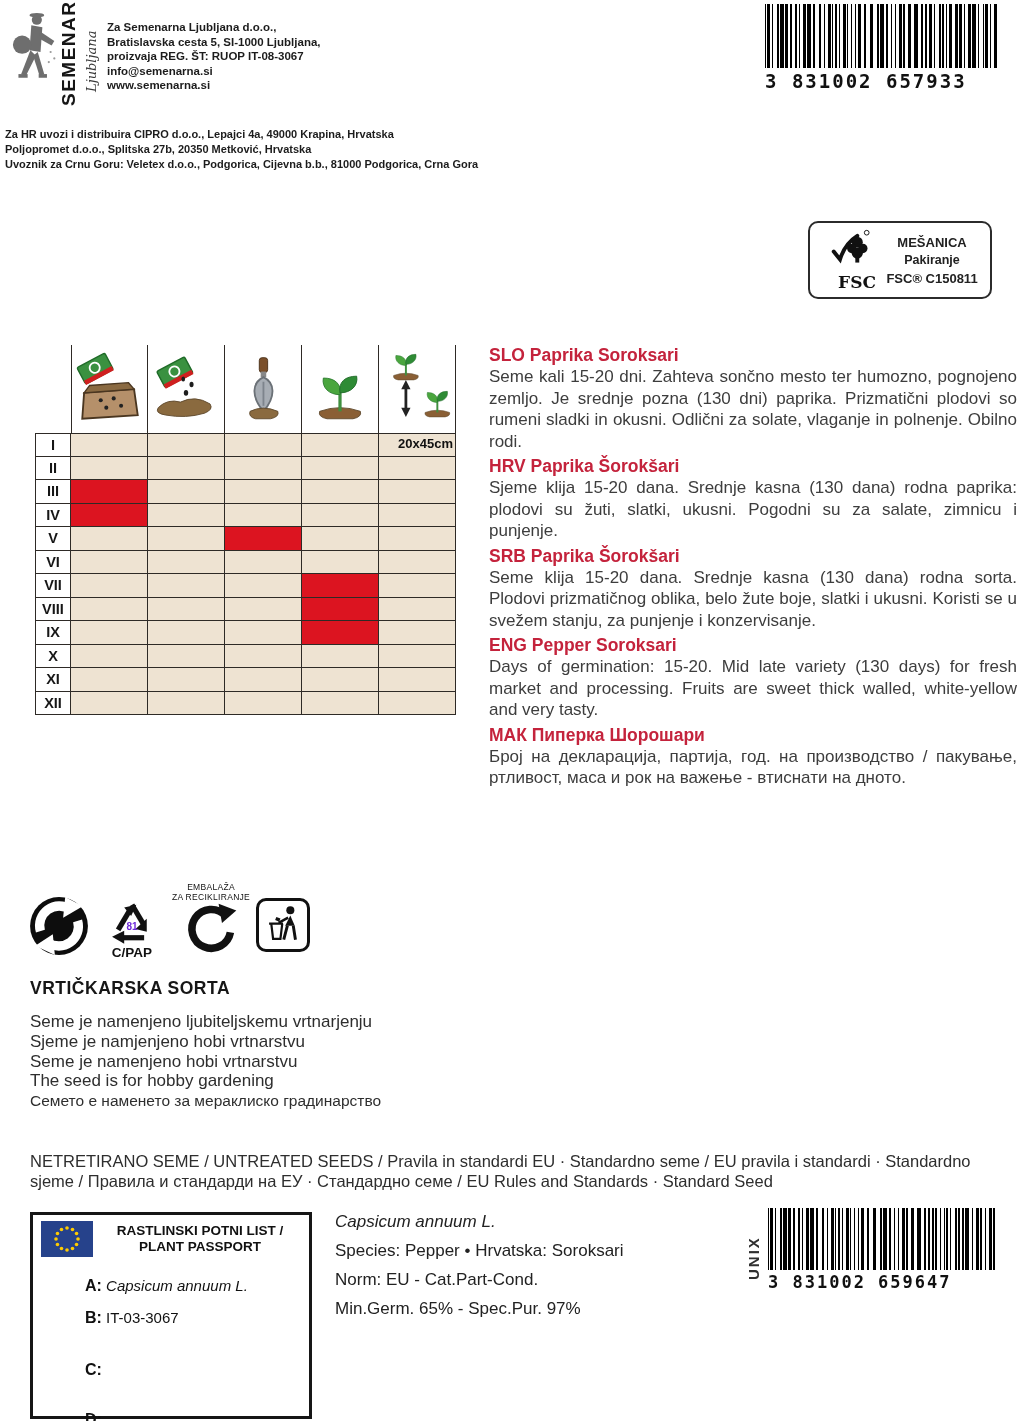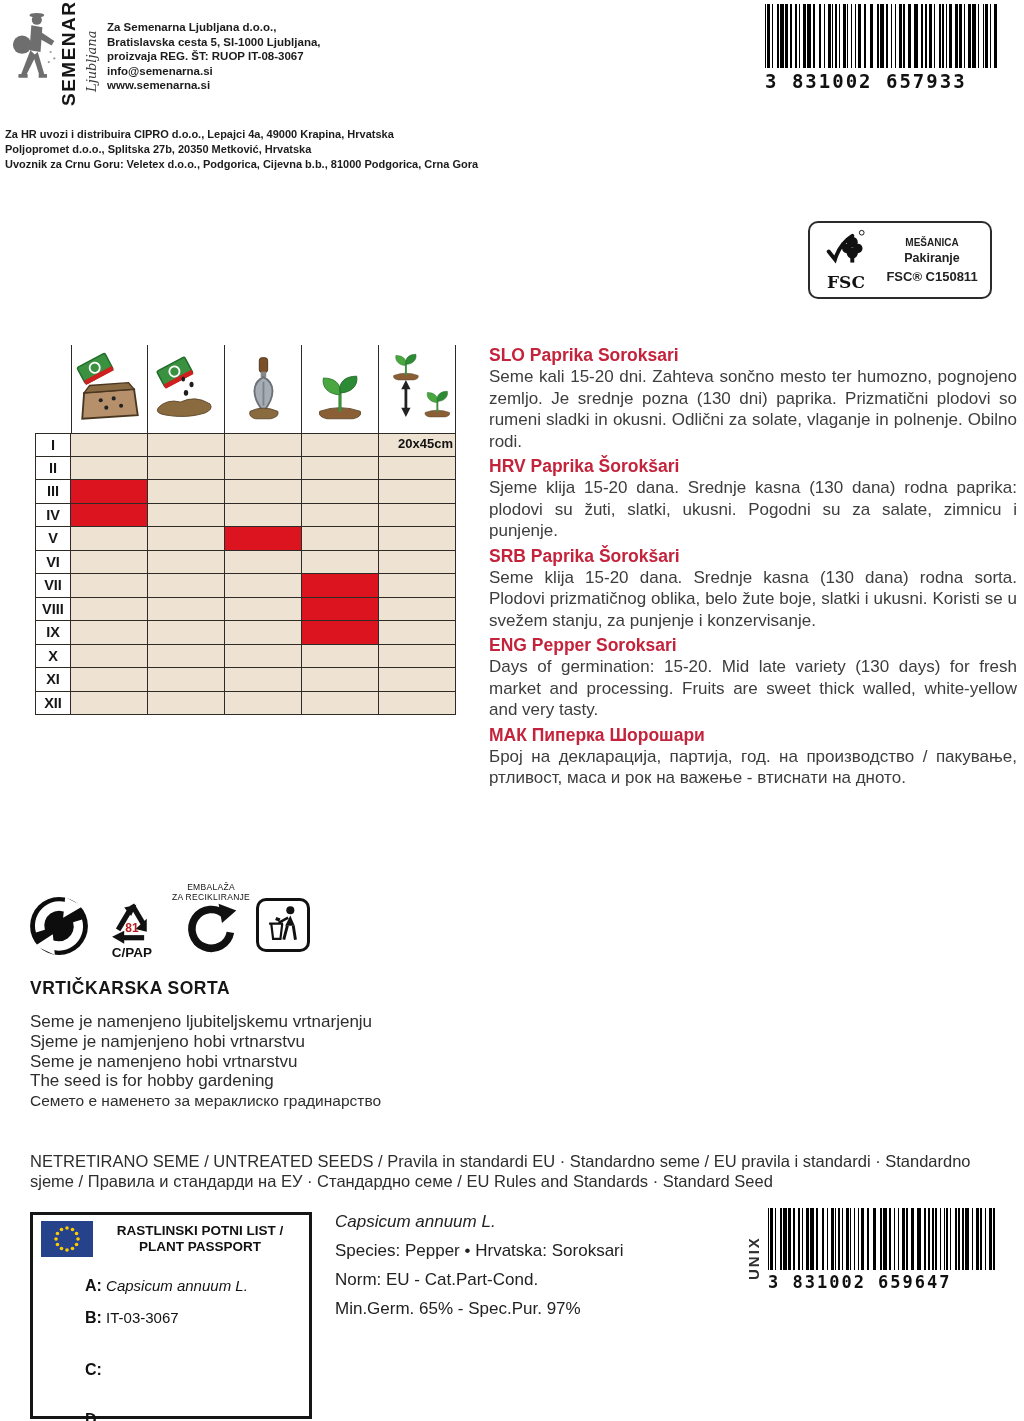--- a/index.html
+++ b/index.html
@@ -30,24 +30,24 @@
   .unix-vert { writing-mode:vertical-rl; transform:rotate(180deg); font-weight:bold; font-size:15px;
                letter-spacing:2px; color:#2f2f2f; height:70px; margin-right:6px; margin-top:2px; }
 
   
   .dist-left  { position:absolute; left:5px;  top:127px; font-size:11px; font-weight:bold; line-height:15px; color:#1c1c1c;}
   .dist-right { position:absolute; right:8px; top:127px; font-size:10.5px; font-weight:bold; line-height:15px; text-align:right; color:#1c1c1c;}
 
   
   .fsc-box { position:absolute; left:808px; top:221px; width:184px; height:78px; border:2.5px solid #2b2b2b;
              border-radius:10px; box-sizing:border-box; display:flex; align-items:center; padding:3px 6px; gap:4px; }
-  .fsc-left { width:60px; text-align:center; }
+  .fsc-left { width:60px; text-align:right; }
   .fsc-word { font-family:"DejaVu Serif", serif; font-weight:bold; font-size:17px; color:#111; margin-top:-4px; }
   .fsc-right { flex:1; text-align:center; }
-  .fsc-l1 { font-weight:bold; font-size:10px; }
+  .fsc-l1 { font-weight:bold; font-size:13px; }
   .fsc-l2 { font-size:12.5px; font-weight:bold; margin-top:3px; }
   .fsc-l3 { font-weight:bold; font-size:13px; margin-top:4px; }
 
   
   .calendar { position:absolute; left:35px; top:345px; }
   #cal-grid { display:grid; grid-template-columns:36px repeat(5,77px); grid-template-rows:88px repeat(12,23.5px); }
   .hdr { border-right:1.5px solid #2e2a26; display:flex; align-items:flex-end; justify-content:center; padding-bottom:2px; }
   .hdr.hl { border-left:1.5px solid #2e2a26; }
   .mlabel { background:#fff; border-left:1.5px solid #2e2a26; border-right:1.5px solid #2e2a26;
             border-bottom:1.5px solid #2e2a26; font-weight:bold; font-size:14.5px;
@@ -58,21 +58,21 @@
   .spacing-note { position:absolute; top:2px; right:2px; font-weight:bold; font-size:13px; color:#111; }
 
   
   .descs { position:absolute; left:489px; top:341px; width:528px; }
   .desc-title { color:#c4233c; font-weight:bold; font-size:17.5px; line-height:22px; margin-top:3px; }
   .desc-body  { font-size:17px; line-height:21.5px; text-align:justify; color:#3d3d3d; }
 
   
   .tidy-box { border:3px solid #111; border-radius:10px; width:48px; height:48px;
               display:flex; align-items:center; justify-content:center; }
-  .mobius-code { position:absolute; left:50%; top:24px; transform:translateX(-50%); font-weight:bold; font-size:12px; color:#b91c1c;}
+  .mobius-code { position:absolute; left:50%; top:24px; transform:translateX(-50%); font-weight:bold; font-size:10px; color:#6d28d9;}
   .mobius-mat { text-align:center; font-weight:bold; font-size:13.5px; margin-top:-4px; color:#111; }
   .reuse-cap { text-align:center; font-weight:normal; font-size:8.5px; line-height:9.5px; color:#111; letter-spacing:0.3px; }
 
   
   .hobby-h { position:absolute; left:30px; top:978px; font-size:17.5px; font-weight:bold; letter-spacing:0.5px; color:#161616;}
   .hobby-lines { position:absolute; left:30px; top:1012px; font-size:17px; line-height:19.8px; color:#2e2e2e; }
   .hobby-lines .line:last-child { font-size:15.5px; }
 
   .untreated { position:absolute; left:30px; top:1152px; width:982px; font-size:16.5px; line-height:19.5px; color:#2e2e2e; }
 

